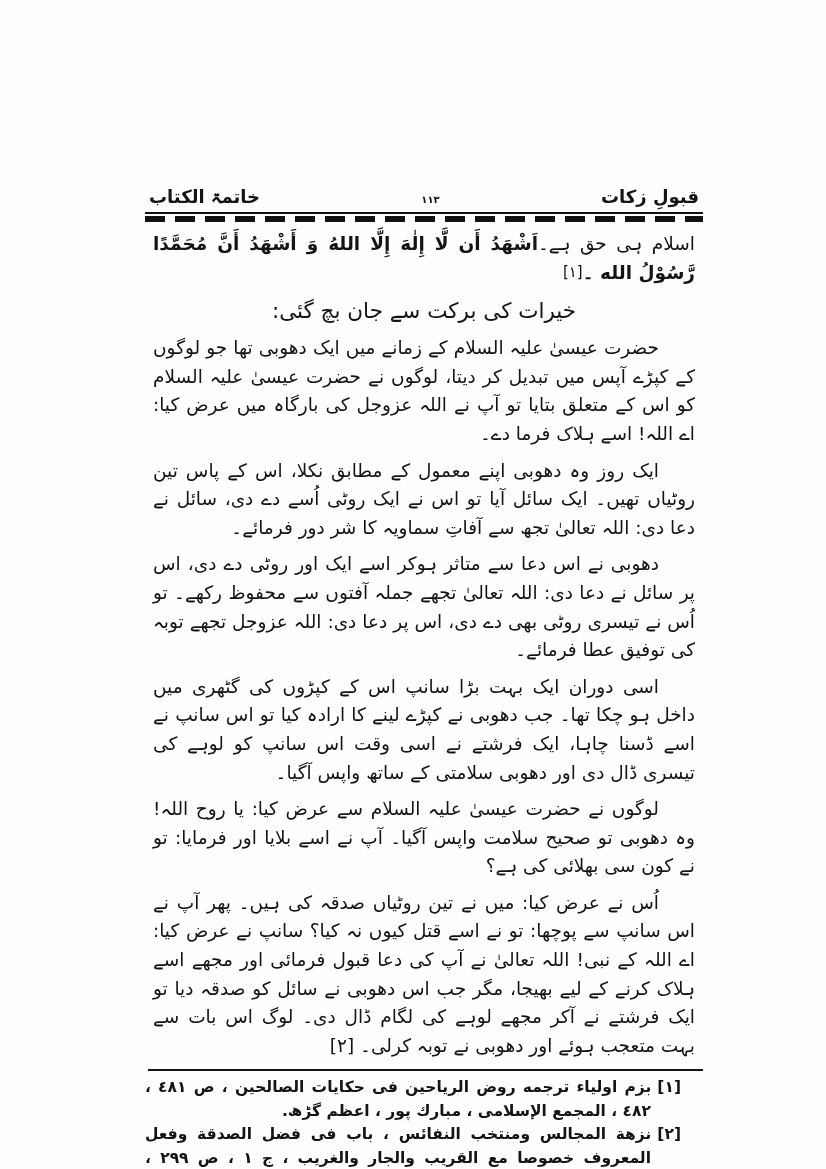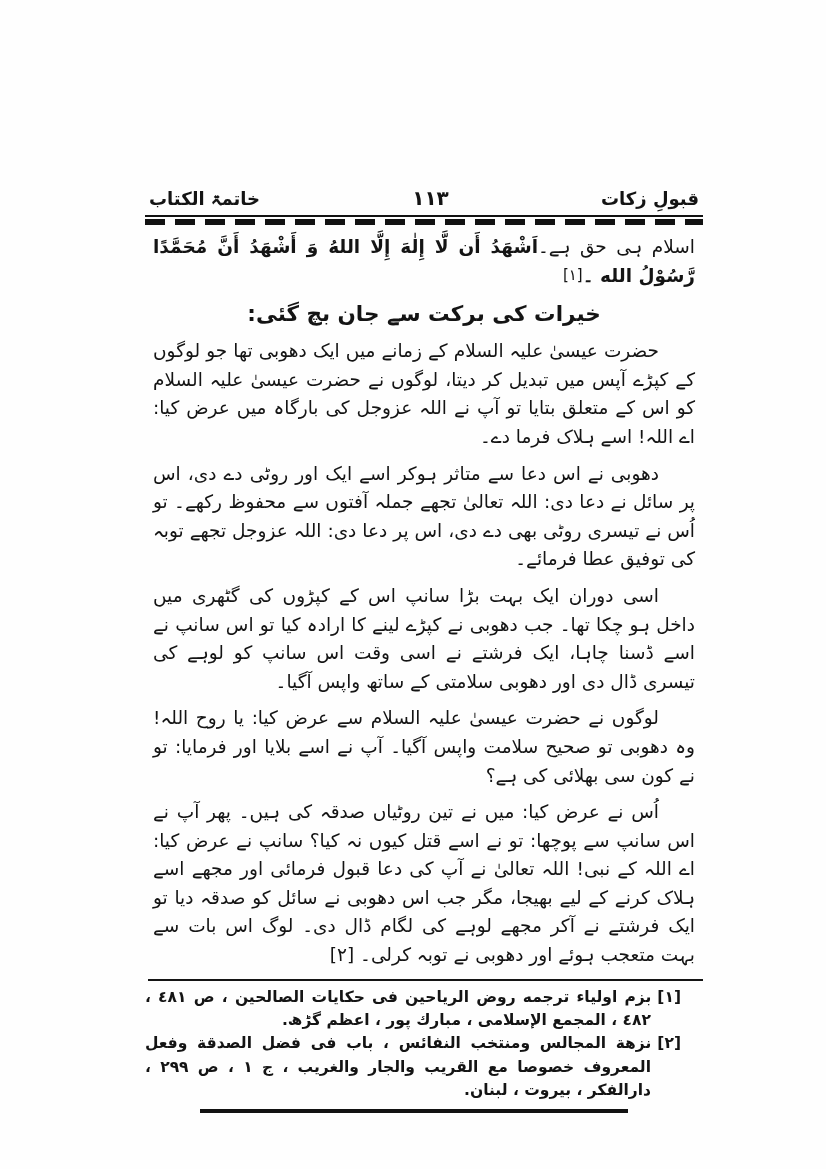--- a/index.html
+++ b/index.html
@@ -15,21 +15,21 @@
     position:absolute;
     right:123px;left:145px;top:186px;
     direction:rtl;
   }
   
   .running-head{
     display:flex;justify-content:space-between;align-items:baseline;
     font-size:18px;font-weight:bold;
     padding:0 4px;
   }
-  .running-head .page-no{font-size:20px;font-weight:bold;letter-spacing:1px;}
+  .running-head .page-no{font-size:10px;font-weight:bold;letter-spacing:1px;}
   
   .head-rule{margin-top:5px;}
   .head-rule .thin{height:2px;background:#121212;}
   .head-rule .dashes{
     margin-top:2px;height:6px;
     background:repeating-linear-gradient(90deg,#121212 0 20px,transparent 20px 30px);
   }
   
   .body-text{
     margin-top:8px;
@@ -37,21 +37,21 @@
     line-height:28.6px;
     text-align:justify;
     text-justify:inter-word;
   }
   .body-text p{margin:8px;text-indent:36px;}
   .body-text p.no-indent{text-indent:0;}
   .arabic-quote{font-weight:bold;}
   .footref{font-size:15px;position:relative;top:-2px;}
   .section-heading{
     text-align:center;
-    font-weight:bold;
+    font-weight:normal;
     font-size:21.5px;
     line-height:30px;
     margin:1px 0 0 0;
     text-indent:0 !important;
   }
   
   .footnote-sep{
     margin:9px 0 0 3px;
     height:2px;background:#141414;
   }
@@ -86,20 +86,21 @@
       <div class="thin"></div>
       <div class="dashes"></div>
     </div>
 
     <div class="body-text">
       <p class="no-indent"><span>اسلام ہی حق ہے۔</span><span class="arabic-quote">اَشْهَدُ أَن لَّا إِلٰهَ إِلَّا اللهُ وَ أَشْهَدُ أَنَّ مُحَمَّدًا رَّسُوْلُ الله ۔</span><span class="footref">[۱]</span></p>
 
       <p class="section-heading">خیرات کی برکت سے جان بچ گئی:</p>
 
       <p>حضرت عیسیٰ علیہ السلام کے زمانے میں ایک دھوبی تھا جو لوگوں کے کپڑے آپس میں تبدیل کر دیتا، لوگوں نے حضرت عیسیٰ علیہ السلام کو اس کے متعلق بتایا تو آپ نے اللہ عزوجل کی بارگاہ میں عرض کیا: اے اللہ! اسے ہلاک فرما دے۔</p>
+      <p>ایک روز وہ دھوبی اپنے معمول کے مطابق نکلا، اس کے پاس تین روٹیاں تھیں۔ ایک سائل آیا تو اس نے ایک روٹی اُسے دے دی، سائل نے دعا دی: اللہ تعالیٰ تجھ سے آفاتِ سماویہ کا شر دور فرمائے۔</p>
       <p>دھوبی نے اس دعا سے متاثر ہوکر اسے ایک اور روٹی دے دی، اس پر سائل نے دعا دی: اللہ تعالیٰ تجھے جملہ آفتوں سے محفوظ رکھے۔ تو اُس نے تیسری روٹی بھی دے دی، اس پر دعا دی: اللہ عزوجل تجھے توبہ کی توفیق عطا فرمائے۔</p>
       <p>اسی دوران ایک بہت بڑا سانپ اس کے کپڑوں کی گٹھری میں داخل ہو چکا تھا۔ جب دھوبی نے کپڑے لینے کا ارادہ کیا تو اس سانپ نے اسے ڈسنا چاہا، ایک فرشتے نے اسی وقت اس سانپ کو لوہے کی تیسری ڈال دی اور دھوبی سلامتی کے ساتھ واپس آگیا۔</p>
       <p>لوگوں نے حضرت عیسیٰ علیہ السلام سے عرض کیا: یا روح اللہ! وہ دھوبی تو صحیح سلامت واپس آگیا۔ آپ نے اسے بلایا اور فرمایا: تو نے کون سی بھلائی کی ہے؟</p>
       <p>اُس نے عرض کیا: میں نے تین روٹیاں صدقہ کی ہیں۔ پھر آپ نے اس سانپ سے پوچھا: تو نے اسے قتل کیوں نہ کیا؟ سانپ نے عرض کیا: اے اللہ کے نبی! اللہ تعالیٰ نے آپ کی دعا قبول فرمائی اور مجھے اسے ہلاک کرنے کے لیے بھیجا، مگر جب اس دھوبی نے سائل کو صدقہ دیا تو ایک فرشتے نے آکر مجھے لوہے کی لگام ڈال دی۔ لوگ اس بات سے بہت متعجب ہوئے اور دھوبی نے توبہ کرلی۔ [۲]</p>
     </div>
 
     <div class="footnote-sep"></div>
 
     <div class="footnotes">
       <p class="footnote"><span class="fn-marker">[۱]</span><span>بزم اولياء ترجمه روض الرياحين فى حكايات الصالحين ، ص ٤٨١ ، ٤٨٢ ، المجمع الإسلامى ، مبارك پور ، اعظم گڑھ.</span></p>

